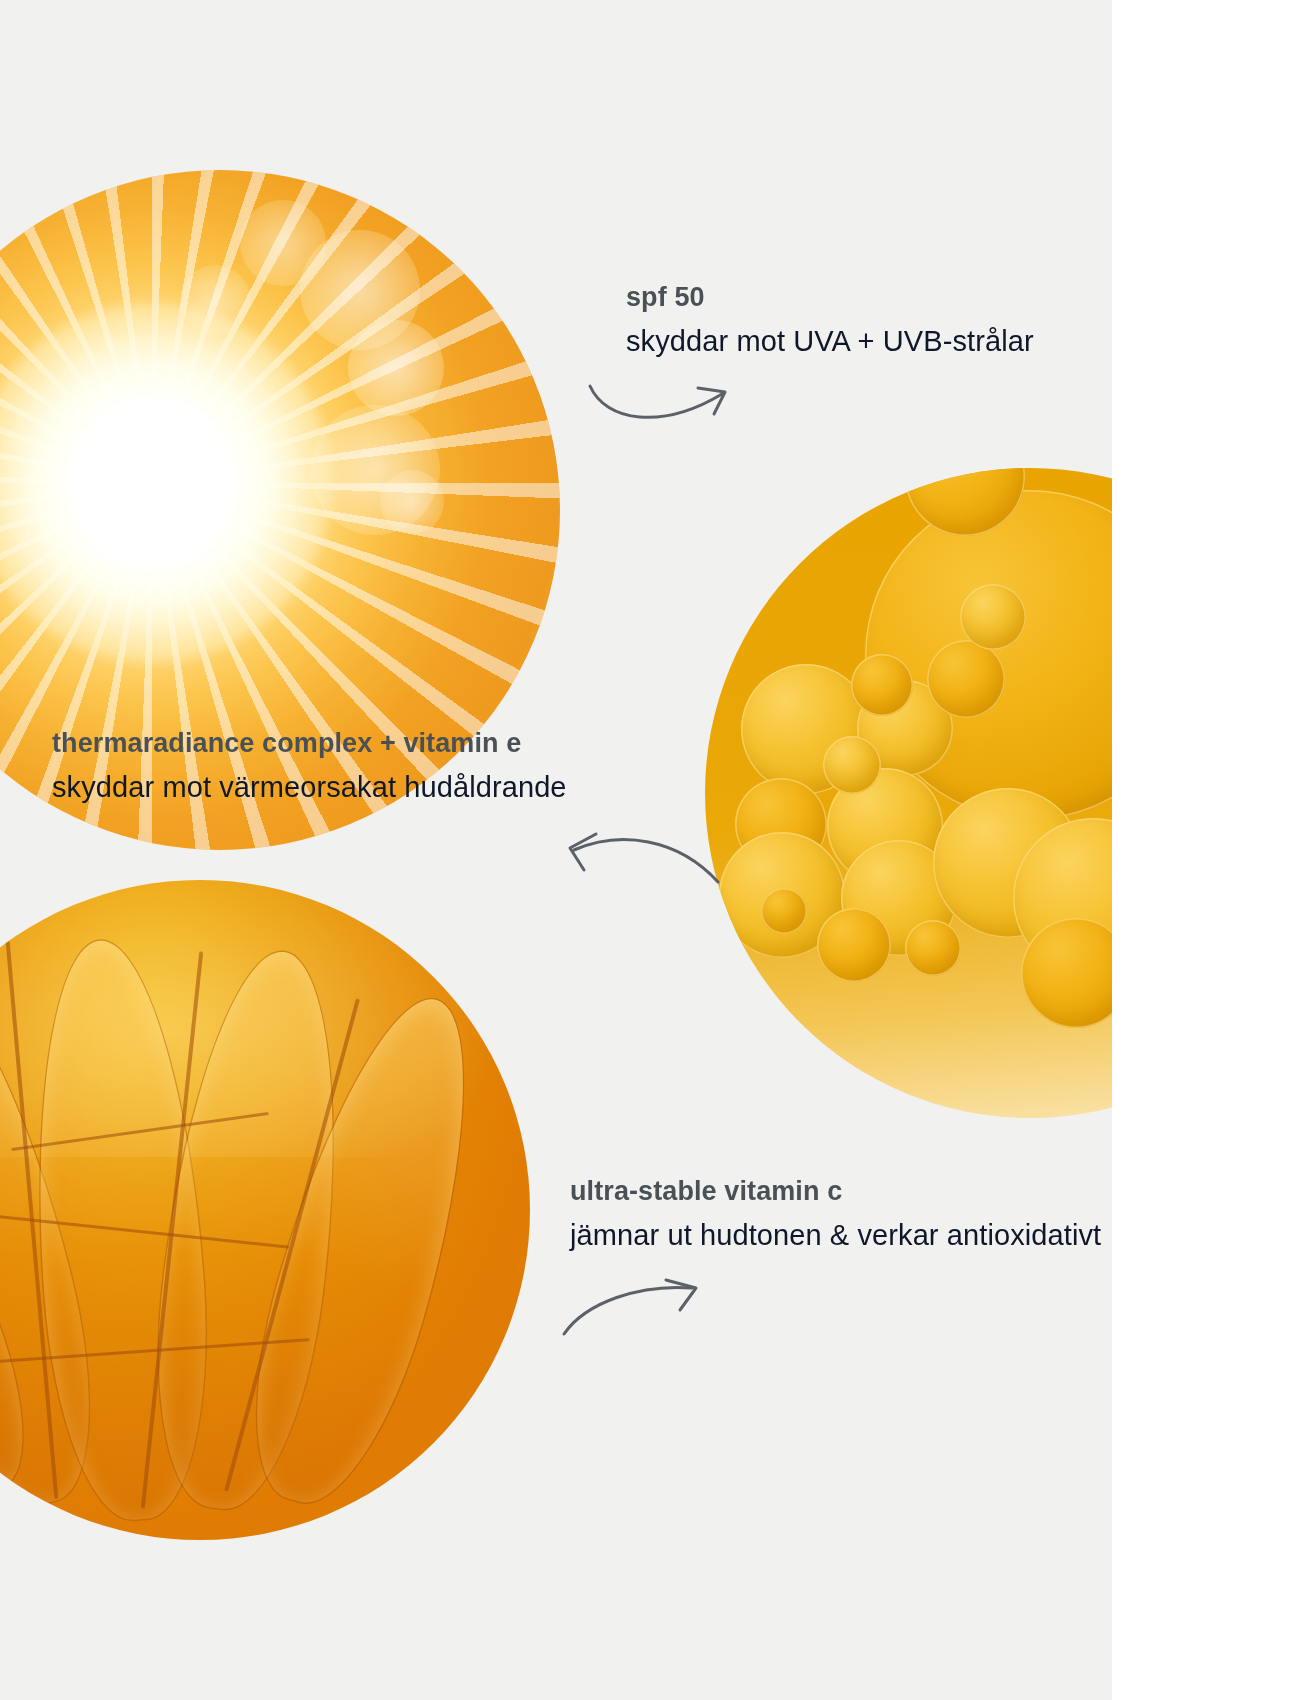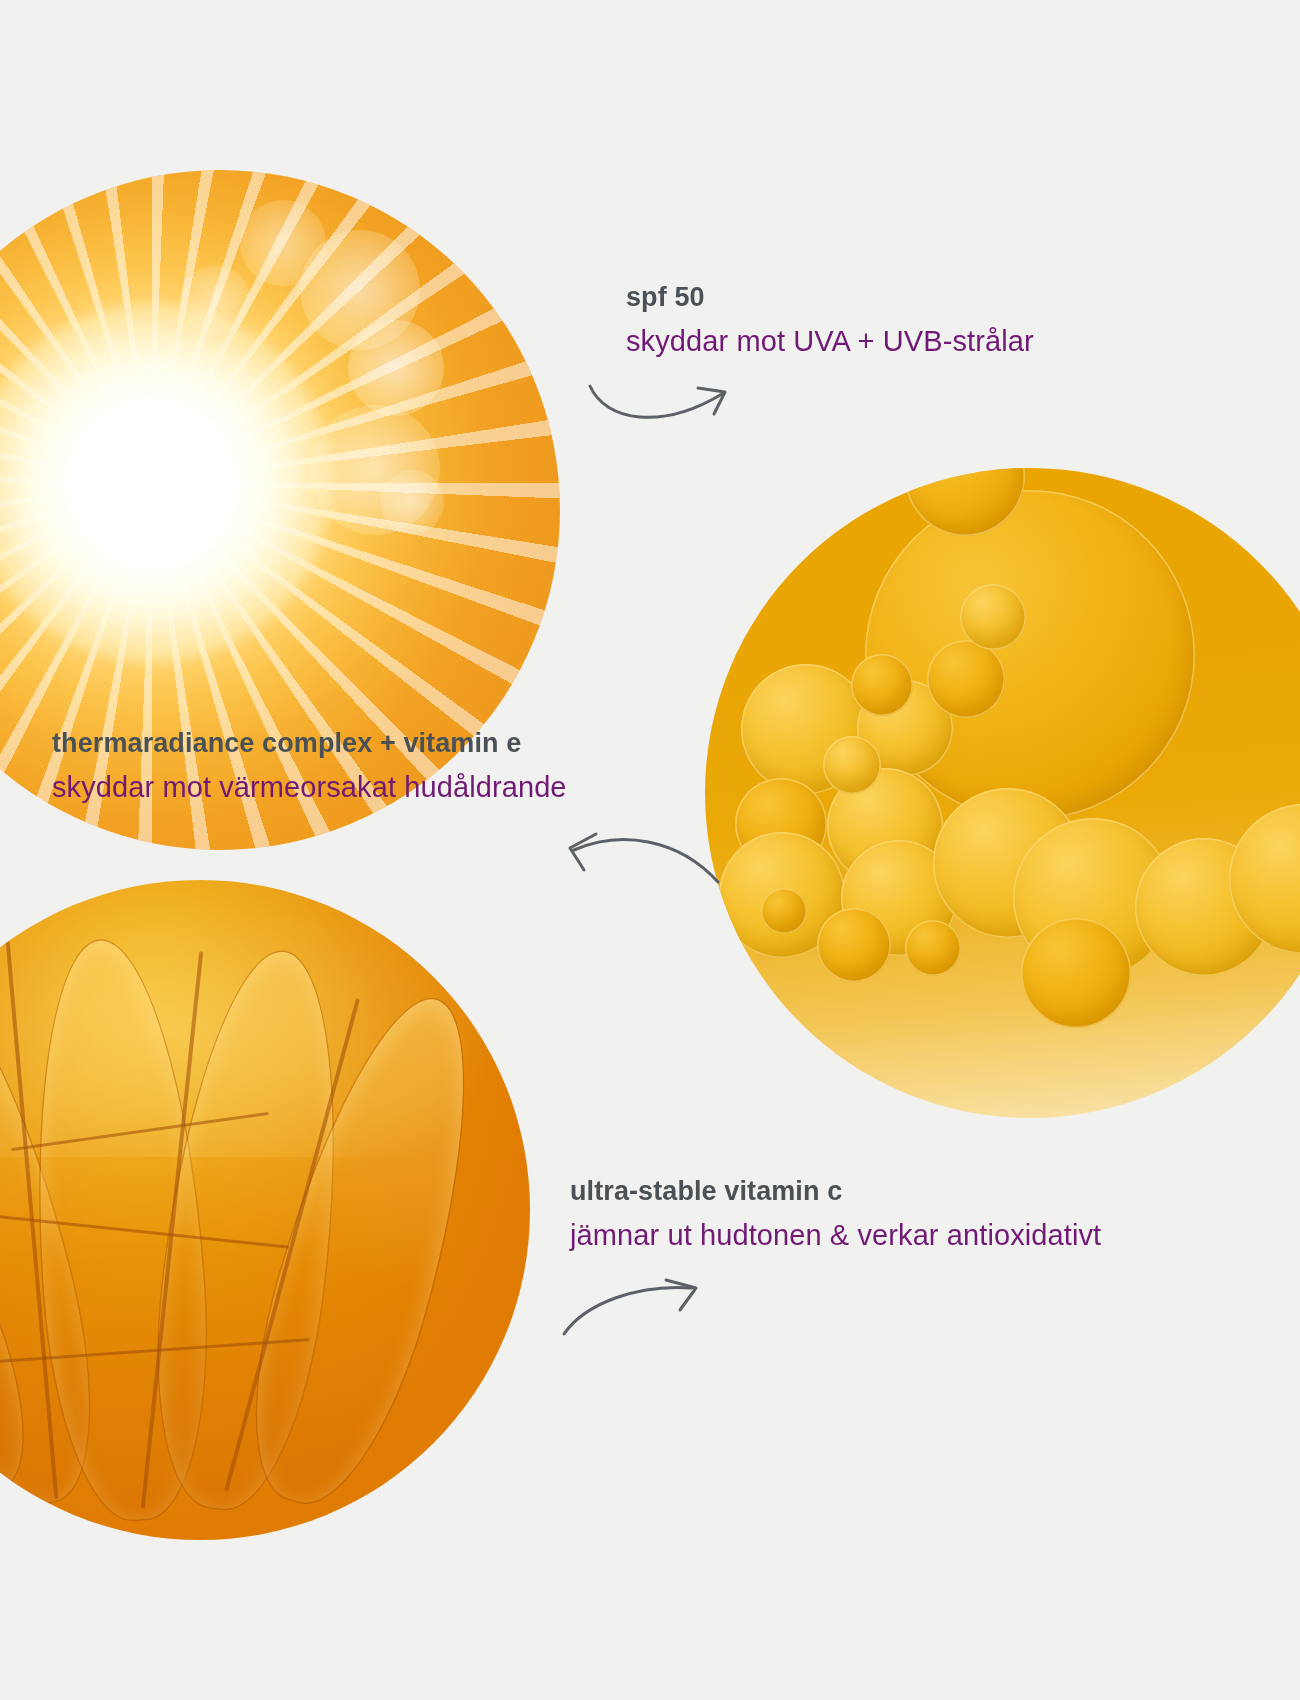--- a/index.html
+++ b/index.html
@@ -4,21 +4,21 @@
 <style>
   * { margin:0; padding:0; box-sizing:border-box; }
   html, body {
     width:1300px; height:1700px;
     background:#ffffff;
     font-family:"Liberation Sans", sans-serif;
     overflow:hidden;
   }
   #stage {
     position:relative;
-    width:1300px; height:1700px;
+    width:1112px; height:1700px;
     background:#f1f1f0;
     overflow:hidden;
   }
 
   
   .tile {
     position:absolute;
     border-radius:50%;
     overflow:hidden;
   }
@@ -101,21 +101,21 @@
     font-weight:bold;
     color:#4a5156;
     letter-spacing:.1px;
     line-height:1.18;
     white-space:nowrap;
   }
   .txt .sb {
     margin-top:10px;
     font-size:29px;
     font-weight:400;
-    color:#701a75;
+    color:#0f172a;
     letter-spacing:.1px;
     line-height:1.2;
     white-space:nowrap;
   }
   #txt-spf     { left:626px; top:282px; }
   #txt-thermal { left:52px;  top:728px; }
   #txt-vitc    { left:570px; top:1176px; }
 
   
   .arrow { position:absolute; }

